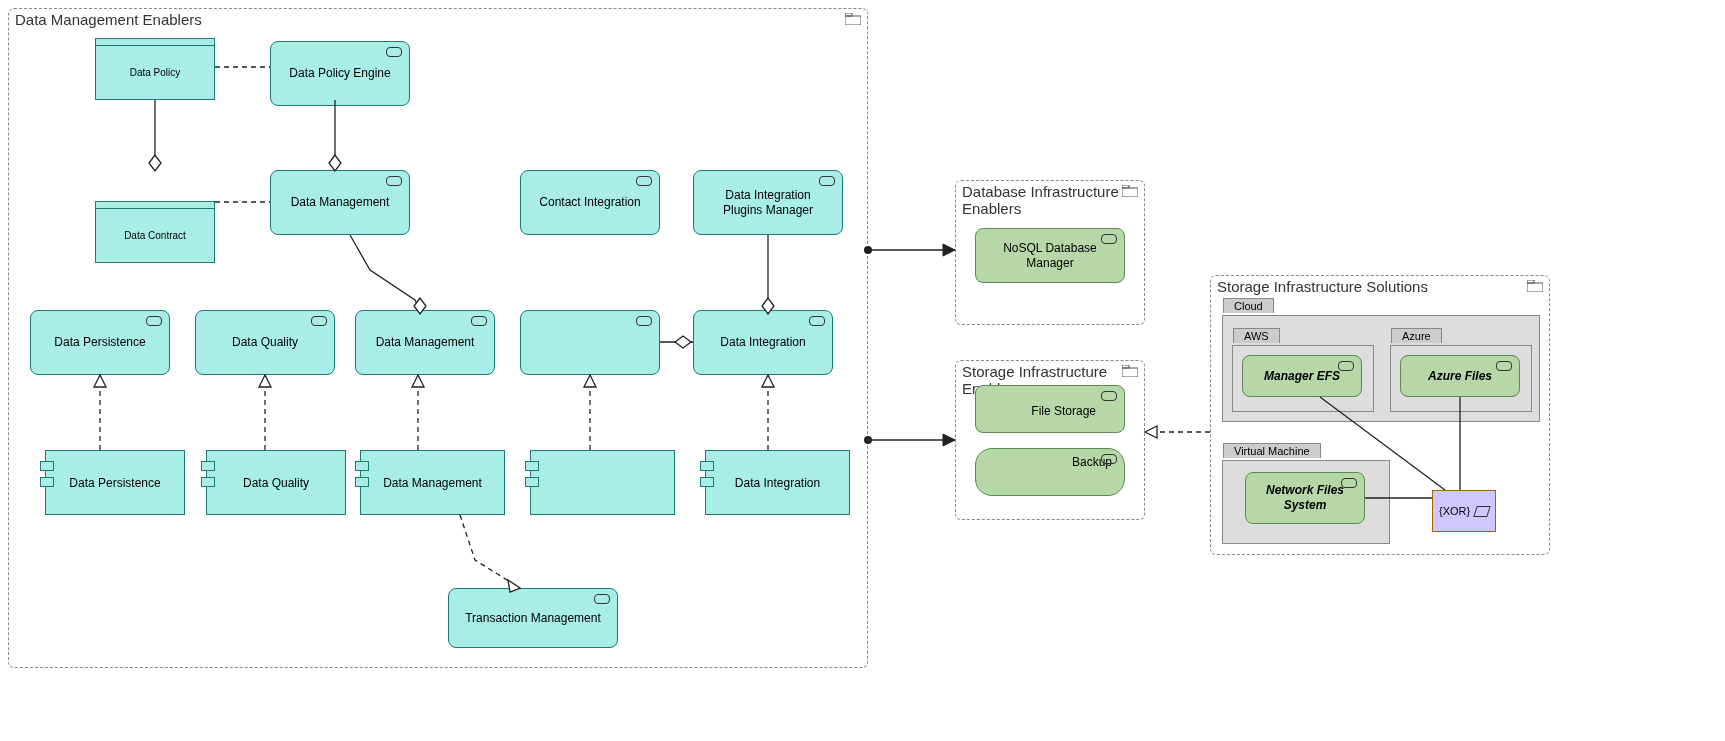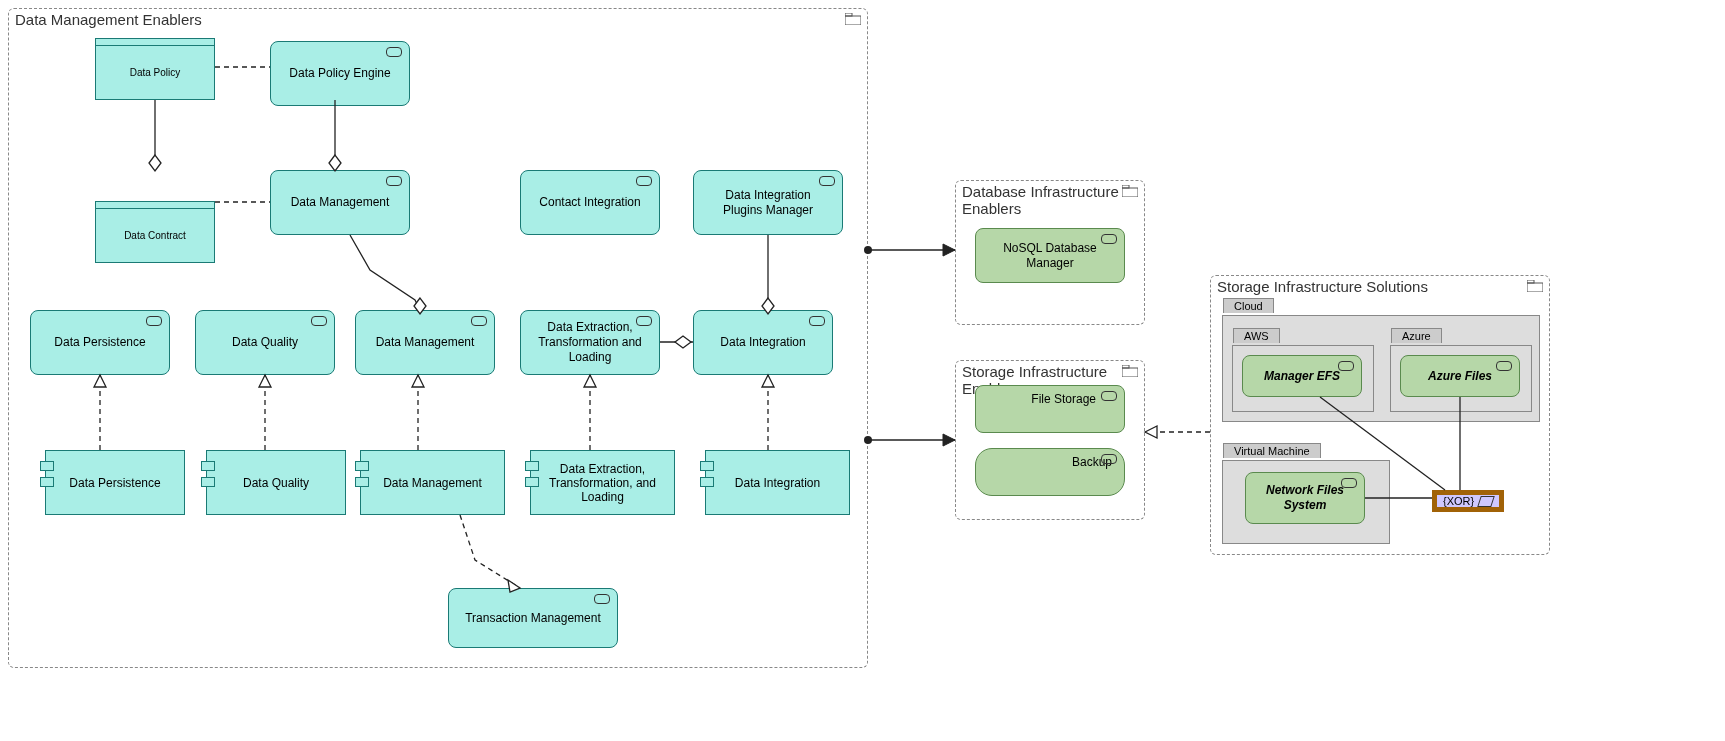--- a/index.html
+++ b/index.html
@@ -122,26 +122,26 @@
     right: 7px;
     width: 14px;
     height: 8px;
     border: 1px solid currentColor;
     border-radius: 4px;
   }
   .node-cyan .pill, .node-green .pill, .node-green-italic .pill { color: #333; }
   .xor {
     position: absolute;
     background: #cfc8ff;
-    border: 5px solid #a16207;
+    border: 1px solid #a16207;
     font-size: 11px;
     display: flex;
     align-items: center;
     justify-content: center;
-    padding: 0 6px;
+    padding: 14px 6px;
   }
   .xor-icon {
     display: inline-block;
     width: 12px;
     height: 9px;
     border: 1px solid #333;
     transform: skewX(-18deg);
     margin-left: 5px;
   }
   svg.edges {
@@ -199,21 +199,20 @@
 <div class="node node-cyan" style="left:195px; top:310px; width:140px; height:65px;">
   <span class="pill"></span>
   <span>Data Quality</span>
 </div>
 <div class="node node-cyan" style="left:355px; top:310px; width:140px; height:65px;">
   <span class="pill"></span>
   <span>Data Management</span>
 </div>
 <div class="node node-cyan" style="left:520px; top:310px; width:140px; height:65px;">
   <span class="pill"></span>
-  <span>Data Extraction, Transformation and Loading</span>
 </div>
 <div class="node node-cyan" style="left:693px; top:310px; width:140px; height:65px;">
   <span class="pill"></span>
   <span>Data Integration</span>
 </div>
 
 <div class="comp-node" style="left:45px; top:450px; width:140px; height:65px;">
   <div class="comp-lug" style="top:10px;"></div>
     <div class="comp-lug" style="top:26px;"></div>
   <span>Data Persistence</span>
@@ -224,21 +223,20 @@
   <span>Data Quality</span>
 </div>
 <div class="comp-node" style="left:360px; top:450px; width:145px; height:65px;">
   <div class="comp-lug" style="top:10px;"></div>
     <div class="comp-lug" style="top:26px;"></div>
   <span>Data Management</span>
 </div>
 <div class="comp-node" style="left:530px; top:450px; width:145px; height:65px;">
   <div class="comp-lug" style="top:10px;"></div>
     <div class="comp-lug" style="top:26px;"></div>
-  <span>Data Extraction, Transformation, and Loading</span>
 </div>
 <div class="comp-node" style="left:705px; top:450px; width:145px; height:65px;">
   <div class="comp-lug" style="top:10px;"></div>
     <div class="comp-lug" style="top:26px;"></div>
   <span>Data Integration</span>
 </div>
 
 <div class="node node-cyan" style="left:448px; top:588px; width:170px; height:60px;">
   <span class="pill"></span>
   <span>Transaction Management</span>
@@ -256,21 +254,21 @@
   <span>NoSQL Database Manager</span>
 </div>
 
 <div class="group" style="left:955px; top:360px; width:190px; height:160px;">
   <div class="group-label">Storage Infrastructure Enablers</div>
   <svg class="folder-icon" viewBox="0 0 16 12">
       <rect x="0" y="3" width="16" height="9" fill="none" stroke="#555"></rect>
       <rect x="0" y="0" width="7" height="3" fill="none" stroke="#555"></rect>
     </svg>
 </div>
-<div class="node node-green" style="left:975px; top:385px; width:150px; height:48px; justify-content:flex-end; align-items:flex-start; padding-top:6px; padding-right:28px;">
+<div class="node node-green" style="left:975px; top:385px; width:150px; height:48px; justify-content:flex-end; align-items:flex-start; padding-top:18px; padding-right:28px;">
   <span class="pill"></span>
   <span>File Storage</span>
 </div>
 <div class="node node-green" style="left:975px; top:448px; width:150px; height:48px; justify-content:flex-end; align-items:flex-start; padding-top:6px; padding-right:12px;border-radius:17px;">
   <span class="pill"></span>
   <span>Backup</span>
 </div>
 
 <div class="group" style="left:1210px; top:275px; width:340px; height:280px;">
   <div class="group-label">Storage Infrastructure Solutions</div>

